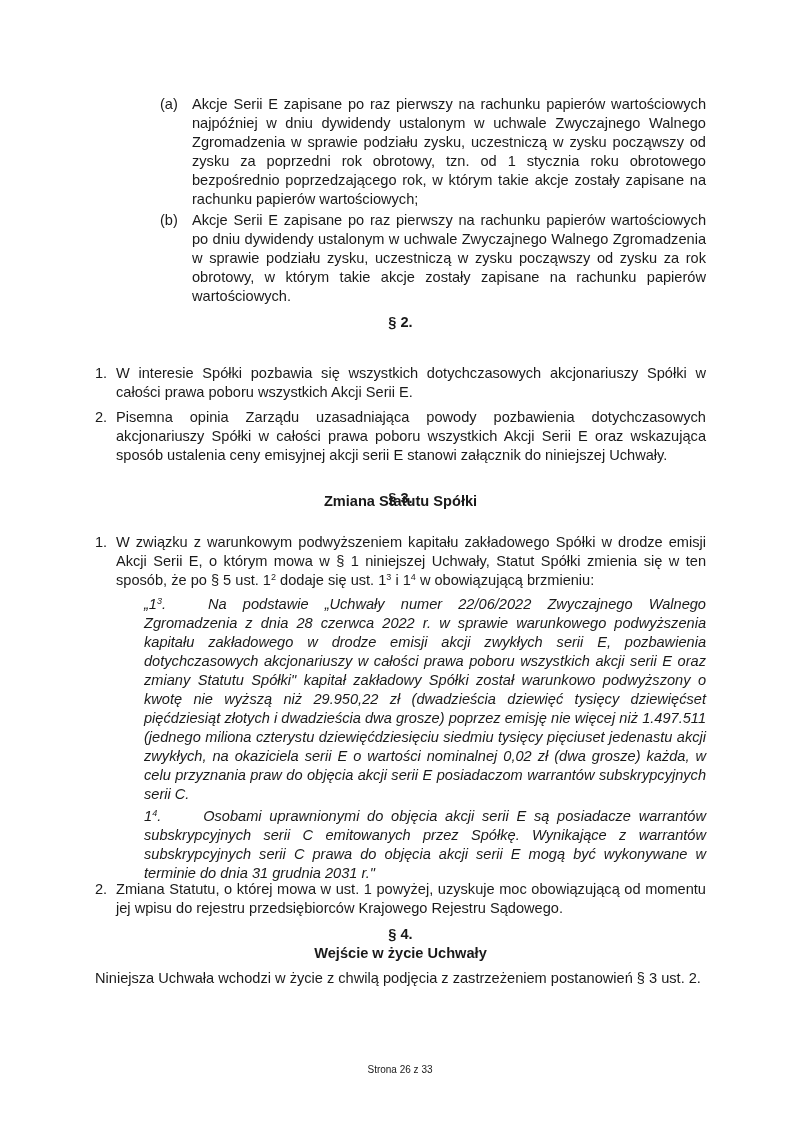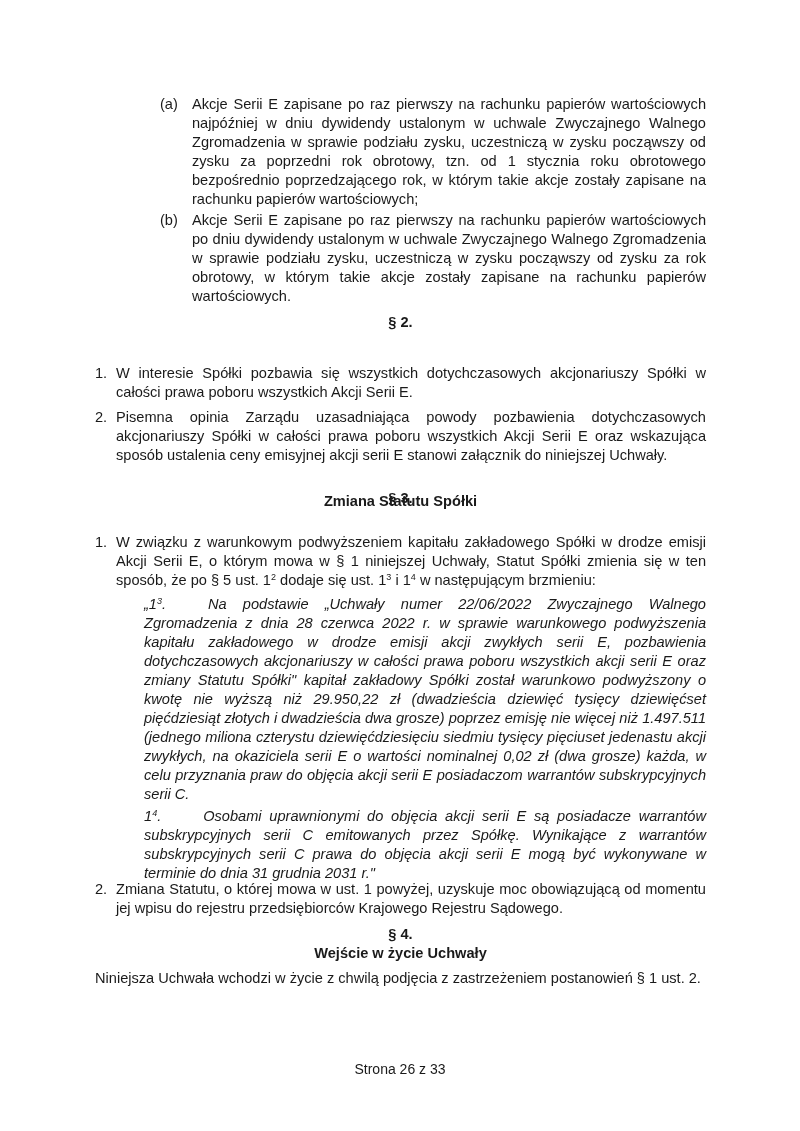--- a/index.html
+++ b/index.html
@@ -11,21 +11,21 @@
   .sub .lbl { position: absolute; left: 0; top: 0; }
   .sub .txt { margin-left: 32px; }
   .num { position: absolute; left: 95px; width: 611px; }
   .num .lbl { position: absolute; left: 0; top: 0; }
   .num .txt { margin-left: 21px; }
   .center { position: absolute; left: 95px; width: 611px; text-align: center; }
   .bold { font-weight: bold; }
   .quote { position: absolute; left: 144px; width: 562px; font-style: italic; }
   .plain { position: absolute; left: 95px; width: 611px; }
   sup { font-size: 9px; line-height: 0; vertical-align: 5px; }
-  .footer { position: absolute; left: 0; width: 800px; top: 1060px; text-align: center; font-size: 14px; }
+  .footer { position: absolute; left: 0; width: 800px; top: 1060px; text-align: center; font-size: 10px; }
   .tab { display: inline-block; width: 42px; }
 </style>
 </head>
 <body>
 
 <div class="page">
 
   <div class="sub just" style="top:95px;">
     <span class="lbl">(a)</span>
     <div class="txt">Akcje Serii E zapisane po raz pierwszy na rachunku papierów wartościowych najpóźniej w dniu dywidendy ustalonym w uchwale Zwyczajnego Walnego Zgromadzenia w sprawie podziału zysku, uczestniczą w zysku począwszy od zysku za poprzedni rok obrotowy, tzn. od 1 stycznia roku obrotowego bezpośrednio poprzedzającego rok, w którym takie akcje zostały zapisane na rachunku papierów wartościowych;</div>
@@ -46,35 +46,35 @@
   <div class="num just" style="top:408px;">
     <span class="lbl">2.</span>
     <div class="txt">Pisemna opinia Zarządu uzasadniająca powody pozbawienia dotychczasowych akcjonariuszy Spółki w całości prawa poboru wszystkich Akcji Serii E oraz wskazująca sposób ustalenia ceny emisyjnej akcji serii E stanowi załącznik do niniejszej Uchwały.</div>
   </div>
 
   <div class="center bold" style="top:489px;">§ 3.</div>
   <div class="center bold" style="top:492px;">Zmiana Statutu Spółki</div>
 
   <div class="num just" style="top:533px;">
     <span class="lbl">1.</span>
-    <div class="txt"><span>W związku z warunkowym podwyższeniem kapitału zakładowego Spółki w drodze emisji Akcji Serii E, o którym mowa w § 1 niniejszej Uchwały, Statut Spółki zmienia się w ten sposób, że po § 5 ust. 1</span><sup>2</sup><span> dodaje się ust. 1</span><sup>3</sup><span> i 1</span><sup>4</sup><span> w następującym brzmieniu:</span></div>
+    <div class="txt"><span>W związku z warunkowym podwyższeniem kapitału zakładowego Spółki w drodze emisji Akcji Serii E, o którym mowa w § 1 niniejszej Uchwały, Statut Spółki zmienia się w ten sposób, że po § 5 ust. 1</span><sup>2</sup><span> dodaje się ust. 1</span><sup>3</sup><span> i 1</span><sup>4</sup><span> w obowiązującą brzmieniu:</span></div>
   </div>
 
   <div class="quote just" style="top:595px;font-style:italic;">
     <span>„1</span><sup>3</sup><span>.</span><span class="tab"></span><span>Na podstawie „Uchwały numer 22/06/2022 Zwyczajnego Walnego Zgromadzenia z dnia 28 czerwca 2022 r. w sprawie warunkowego podwyższenia kapitału zakładowego w drodze emisji akcji zwykłych serii E, pozbawienia dotychczasowych akcjonariuszy w całości prawa poboru wszystkich akcji serii E oraz zmiany Statutu Spółki" kapitał zakładowy Spółki został warunkowo podwyższony o kwotę nie wyższą niż 29.950,22 zł (dwadzieścia dziewięć tysięcy dziewięćset pięćdziesiąt złotych i dwadzieścia dwa grosze) poprzez emisję nie więcej niż 1.497.511 (jednego miliona czterystu dziewięćdziesięciu siedmiu tysięcy pięciuset jedenastu akcji zwykłych, na okaziciela serii E o wartości nominalnej 0,02 zł (dwa grosze) każda, w celu przyznania praw do objęcia akcji serii E posiadaczom warrantów subskrypcyjnych serii C.</span>
   </div>
 
   <div class="quote just" style="top:807px;">
     <span>1</span><sup>4</sup><span>.</span><span class="tab"></span><span>Osobami uprawnionymi do objęcia akcji serii E są posiadacze warrantów subskrypcyjnych serii C emitowanych przez Spółkę. Wynikające z warrantów subskrypcyjnych serii C prawa do objęcia akcji serii E mogą być wykonywane w terminie do dnia 31 grudnia 2031 r."</span>
   </div>
 
   <div class="num just" style="top:880px;">
     <span class="lbl">2.</span>
     <div class="txt">Zmiana Statutu, o której mowa w ust. 1 powyżej, uzyskuje moc obowiązującą od momentu jej wpisu do rejestru przedsiębiorców Krajowego Rejestru Sądowego.</div>
   </div>
 
   <div class="center bold" style="top:925px;">§ 4.</div>
   <div class="center bold" style="top:944px;">Wejście w życie Uchwały</div>
 
-  <div class="plain just" style="top:969px;">Niniejsza Uchwała wchodzi w życie z chwilą podjęcia z zastrzeżeniem postanowień § 1 ust. 2.</div>
+  <div class="plain just" style="top:969px;">Niniejsza Uchwała wchodzi w życie z chwilą podjęcia z zastrzeżeniem postanowień § 3 ust. 2.</div>
 
   <div class="footer">Strona 26 z 33</div>
 </div>
 
 </body></html>

